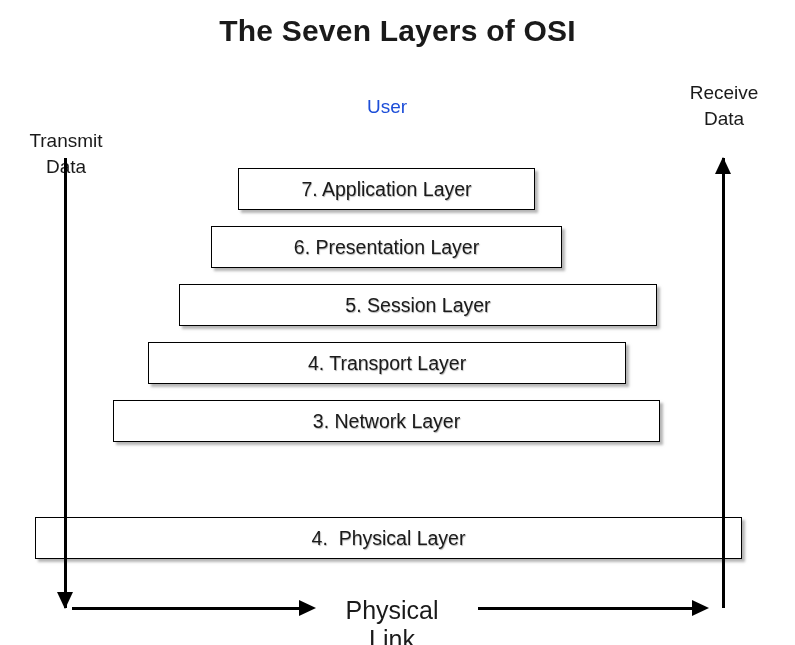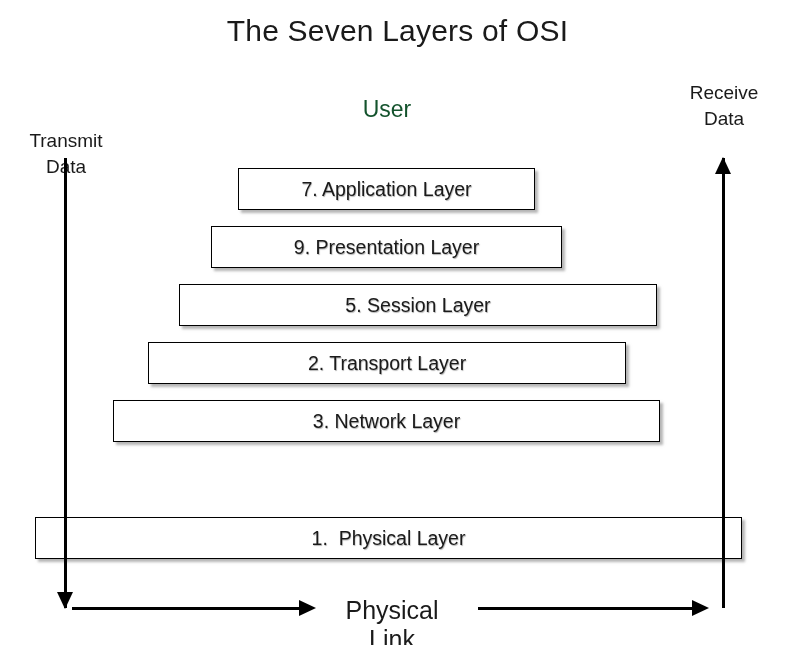--- a/index.html
+++ b/index.html
@@ -16,21 +16,21 @@
     color: #1a1a1a;
     overflow: hidden;
   }
   #title {
     position: absolute;
     left: 0;
     top: 14px;
     width: 795px;
     text-align: center;
     font-size: 30px;
-    font-weight: 400;
+    font-weight: 700;
     color: #1a1a1a;
     letter-spacing: 0.2px;
   }
   .side-label {
     position: absolute;
     font-size: 19px;
     line-height: 26px;
     text-align: center;
     color: #1a1a1a;
     white-space: pre-line;
@@ -45,22 +45,22 @@
     left: 658px;
     top: 80px;
     width: 132px;
   }
   #user-label {
     position: absolute;
     left: 307px;
     top: 96px;
     width: 160px;
     text-align: center;
-    font-size: 23px;
-    color: #14532d;
+    font-size: 19px;
+    color: #1d4ed8;
   }
   .layer-box {
     position: absolute;
     height: 42px;
     background: #ffffff;
     border: 1.4px solid #000000;
     box-sizing: border-box;
     box-shadow: 2.5px 2.5px 2.5px rgba(120,120,120,0.55);
     display: flex;
     align-items: center;
@@ -160,33 +160,33 @@
   <div class="vline" id="transmit-line"></div>
   <div class="vhead" id="transmit-head"></div>
 
   <div class="vline" id="receive-line"></div>
   <div class="vhead" id="receive-head"></div>
 
   <div class="layer-box" style="left: 238px; width: 297px; top: 168px;">
     <span class="layer-label">7. Application Layer</span>
   </div>
   <div class="layer-box" style="left: 211px; width: 351px; top: 226px;">
-    <span class="layer-label">9. Presentation Layer</span>
+    <span class="layer-label">6. Presentation Layer</span>
   </div>
   <div class="layer-box" style="left: 179px; width: 478px; top: 284px;">
     <span class="layer-label">5. Session Layer</span>
   </div>
   <div class="layer-box" style="left: 148px; width: 478px; top: 342px;">
-    <span class="layer-label">2. Transport Layer</span>
+    <span class="layer-label">4. Transport Layer</span>
   </div>
   <div class="layer-box" style="left: 113px; width: 547px; top: 400px;">
     <span class="layer-label">3. Network Layer</span>
   </div>
   <div class="layer-box" style="left: 35px; width: 707px; top: 517px;">
-    <span class="layer-label">1.  Physical Layer</span>
+    <span class="layer-label">4.  Physical Layer</span>
   </div>
 
   <div class="hline" id="link-line-left"></div>
   <div class="hhead" id="link-head-left"></div>
 
   <div id="physical-link-label">Physical Link</div>
 
   <div class="hline" id="link-line-right"></div>
   <div class="hhead" id="link-head-right"></div>
 

